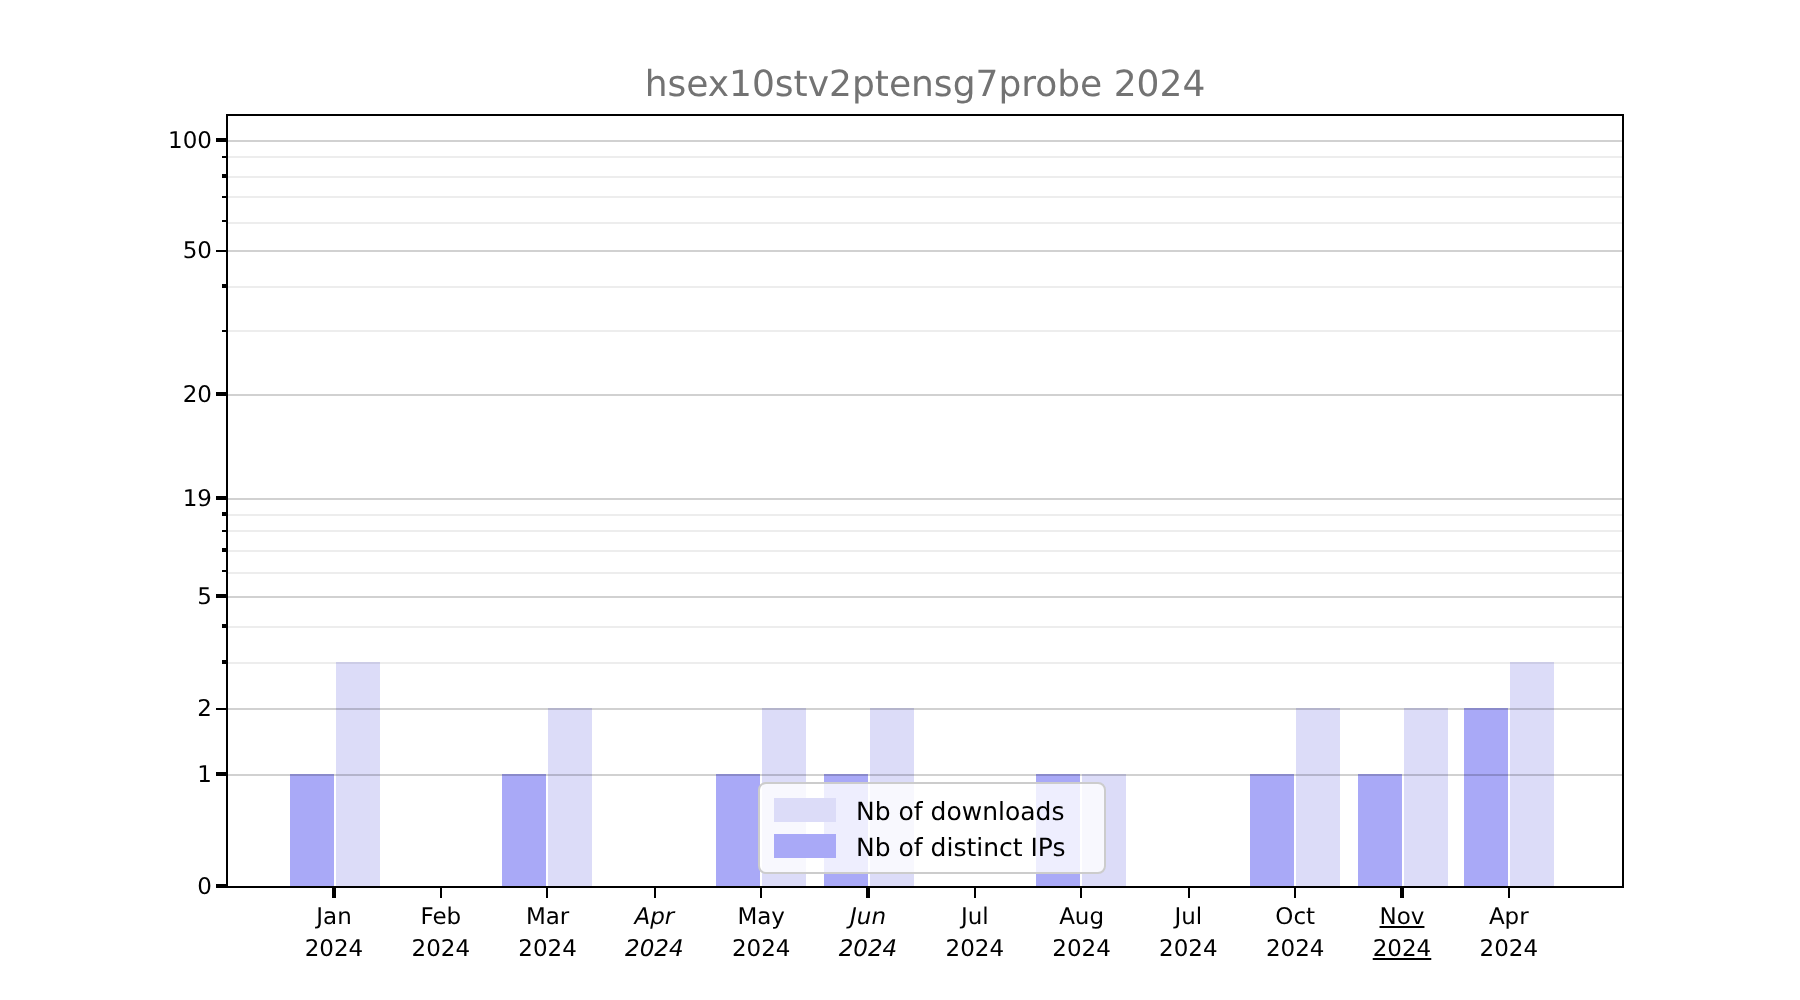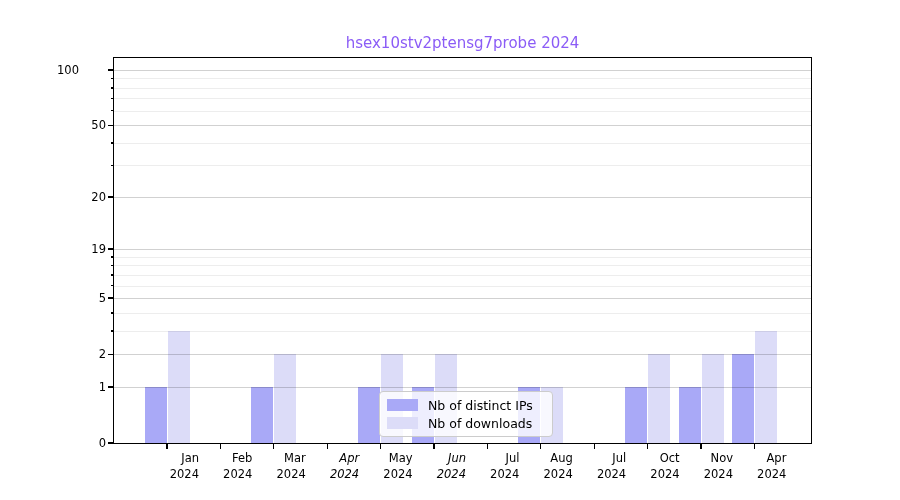--- a/index.html
+++ b/index.html
@@ -2,21 +2,21 @@
 <html><head>
 <meta charset="utf-8">
 <style>
   html,body{margin:0;padding:0;background:#ffffff;}
   #fig{
     position:relative;width:900px;height:500px;background:#ffffff;
     font-family:"DejaVu Sans","Liberation Sans",sans-serif;color:#000;overflow:hidden;
   }
   #chart-title{
     position:absolute;left:114px;top:34px;width:697px;text-align:center;
-    font-size:15px;line-height:18px;color:#8b5cf6;
+    font-size:18px;line-height:18px;color:#737373;
   }
   #plot{position:absolute;left:114px;top:58px;width:697px;height:385px;}
   .layer{position:absolute;left:0;top:0;width:100%;height:100%;}
   #bar-layer{z-index:1;}
   #grid-layer{z-index:2;pointer-events:none;}
   #frame{
     position:absolute;left:-1px;top:-1px;width:699px;height:387px;
     border:1.8px solid #000;box-sizing:border-box;z-index:3;pointer-events:none;
   }
   .gridline{position:absolute;left:0;width:100%;height:1px;}
@@ -25,21 +25,21 @@
   .bar{position:absolute;bottom:0;}
   .ytick-label{
     position:absolute;left:30px;width:76px;text-align:right;
     font-size:11.5px;line-height:14px;
   }
   .ytick-mark{position:absolute;height:1.4px;background:#000;}
   .ytick-mark.major{left:108px;width:6px;}
   .ytick-mark.minor{left:110.5px;width:3.5px;}
   .xtick-mark{position:absolute;top:444px;width:1.4px;height:5px;background:#000;}
   .xtick-label{
-    position:absolute;top:450px;width:64px;text-align:right;
+    position:absolute;top:450px;width:64px;text-align:center;
     font-size:11.5px;line-height:16px;white-space:pre-line;
   }
   #legend{
     position:absolute;left:265px;top:333px;width:174px;height:46px;box-sizing:border-box;
     background:rgba(255,255,255,0.8);border:1px solid #cccccc;border-radius:4px;
     z-index:4;display:flex;flex-direction:column;justify-content:space-around;
     padding:4px 7px;
   }
   .legend-row{display:flex;align-items:center;}
   .legend-swatch{width:31px;height:12px;margin-right:10px;flex:0 0 auto;}
@@ -88,26 +88,26 @@
         <div class="gridline major" style="top: 240.188px;"></div>
         <div class="gridline major" style="top: 191.199px;"></div>
         <div class="gridline major" style="top: 138.938px;"></div>
         <div class="gridline major" style="top: 67.2248px;"></div>
         <div class="gridline major" style="top: 12px;"></div>
       </div>
     <div id="frame"></div>
 
     <div id="legend">
       <div class="legend-row">
+        <span class="legend-swatch" id="swatch-1" style="background: rgb(220, 220, 248);"></span>
+        <span class="legend-label">Nb of downloads</span>
+      </div>
+      <div class="legend-row">
         <span class="legend-swatch" id="swatch-0" style="background: rgb(169, 169, 247);"></span>
         <span class="legend-label">Nb of distinct IPs</span>
-      </div>
-      <div class="legend-row">
-        <span class="legend-swatch" id="swatch-1" style="background: rgb(220, 220, 248);"></span>
-        <span class="legend-label">Nb of downloads</span>
       </div>
     </div>
   </div>
 
   <div id="yaxis">
       <div class="ytick-mark minor" style="top: 330.258px;"></div>
       <div class="ytick-mark minor" style="top: 312.223px;"></div>
       <div class="ytick-mark minor" style="top: 285.029px;"></div>
       <div class="ytick-mark minor" style="top: 274.237px;"></div>
       <div class="ytick-mark minor" style="top: 264.717px;"></div>
@@ -126,21 +126,21 @@
       <div class="ytick-label" style="top: 347.209px;">2</div>
       <div class="ytick-mark major" style="top: 297.488px;"></div>
       <div class="ytick-label" style="top: 291.188px;">5</div>
       <div class="ytick-mark major" style="top: 248.499px;"></div>
       <div class="ytick-label" style="top: 242.199px;">19</div>
       <div class="ytick-mark major" style="top: 196.238px;"></div>
       <div class="ytick-label" style="top: 189.938px;">20</div>
       <div class="ytick-mark major" style="top: 124.525px;"></div>
       <div class="ytick-label" style="top: 118.225px;">50</div>
       <div class="ytick-mark major" style="top: 69.3px;"></div>
-      <div class="ytick-label" style="top: 63px; text-align: center;">100</div>
+      <div class="ytick-label" style="top: 63px;">100</div>
     </div>
   <div id="xaxis">
       <div class="xtick-mark" style="left: 166.3px;"></div>
       <div class="xtick-label" style="left: 135px;">Jan
 2024</div>
       <div class="xtick-mark" style="left: 219.7px;"></div>
       <div class="xtick-label" style="left: 188.4px;">Feb
 2024</div>
       <div class="xtick-mark" style="left: 273.1px;"></div>
       <div class="xtick-label" style="left: 241.8px;">Mar
@@ -160,19 +160,19 @@
       <div class="xtick-mark" style="left: 540.1px;"></div>
       <div class="xtick-label" style="left: 508.8px;">Aug
 2024</div>
       <div class="xtick-mark" style="left: 593.5px;"></div>
       <div class="xtick-label" style="left: 562.2px;">Jul
 2024</div>
       <div class="xtick-mark" style="left: 646.9px;"></div>
       <div class="xtick-label" style="left: 615.6px;">Oct
 2024</div>
       <div class="xtick-mark" style="left: 700.3px;"></div>
-      <div class="xtick-label" style="left: 669px;">Nov
+      <div class="xtick-label" style="left: 669px; text-decoration: underline;">Nov
 2024</div>
       <div class="xtick-mark" style="left: 753.7px;"></div>
       <div class="xtick-label" style="left: 722.4px;">Apr
 2024</div>
     </div>
 </div>
 
 </body></html>

